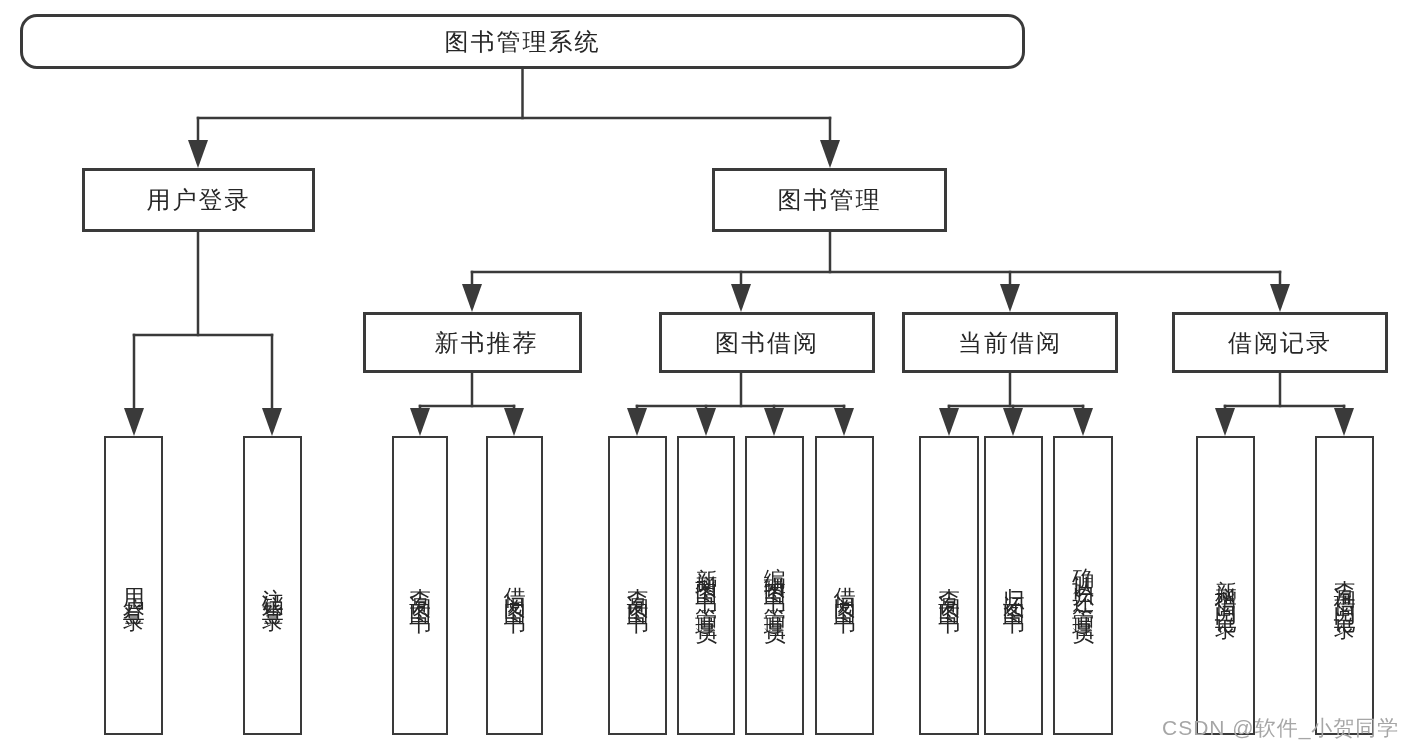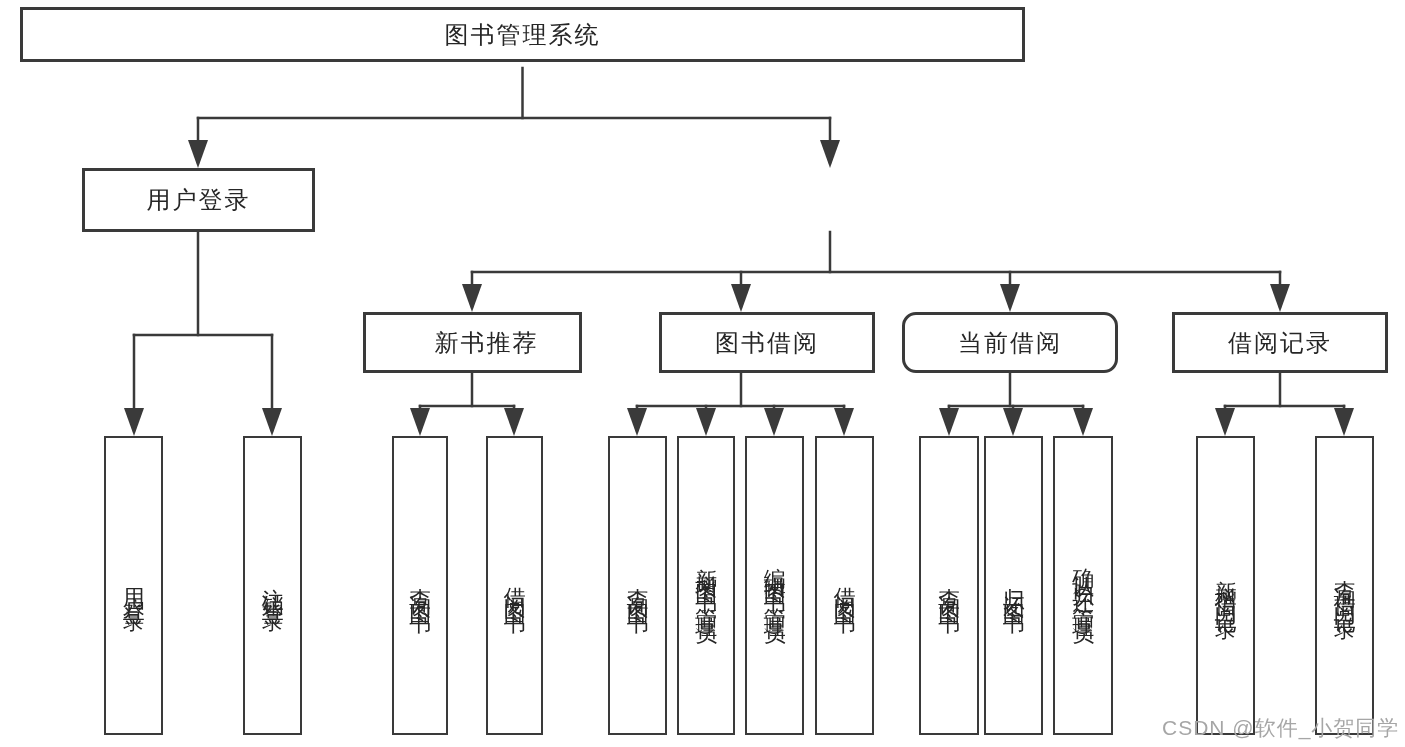--- a/index.html
+++ b/index.html
@@ -126,35 +126,38 @@
         <line x1="1280" y1="373" x2="1280" y2="406"></line>
         <line x1="1225" y1="406" x2="1344" y2="406"></line>
         <line x1="1225" y1="406" x2="1225" y2="430"></line>
         <polygon points="1215,408 1235,408 1225,436" stroke="none"></polygon>
         <line x1="1344" y1="406" x2="1344" y2="430"></line>
         <polygon points="1334,408 1354,408 1344,436" stroke="none"></polygon>
       </g>
     </g>
   </svg>
 
-  <div class="box hbox" style="left:20px; top:7px; width:1005px; height:55px;">
+  <div class="box hbox" style="left:20px; top:14px; width:1005px; height:55px;border-radius:17px;">
     <span>图书管理系统</span>
   </div>
 
   <div class="box hbox" style="left:82px; top:168px; width:233px; height:64px;">
     <span>用户登录</span>
   </div>
+  <div class="box hbox" style="left:712px; top:168px; width:235px; height:64px;">
+    <span>图书管理</span>
+  </div>
 
   <div class="box hbox" style="left:363px; top:312px; width:219px; height:61px;padding-left:28px;">
     <span>新书推荐</span>
   </div>
   <div class="box hbox" style="left:633px; top:312px; width:216px; height:61px;margin-left:26px;">
     <span>图书借阅</span>
   </div>
-  <div class="box hbox" style="left:902px; top:312px; width:216px; height:61px;border-radius:14px;">
+  <div class="box hbox" style="left:902px; top:312px; width:216px; height:61px;">
     <span>当前借阅</span>
   </div>
   <div class="box hbox" style="left:1172px; top:312px; width:216px; height:61px;">
     <span>借阅记录</span>
   </div>
 
   <div class="box leaf" style="left:104px; top:436px; width:59px; height:299px;">
     <span>用户登录</span>
   </div>
   <div class="box leaf" style="left:243px; top:436px; width:59px; height:299px;">

